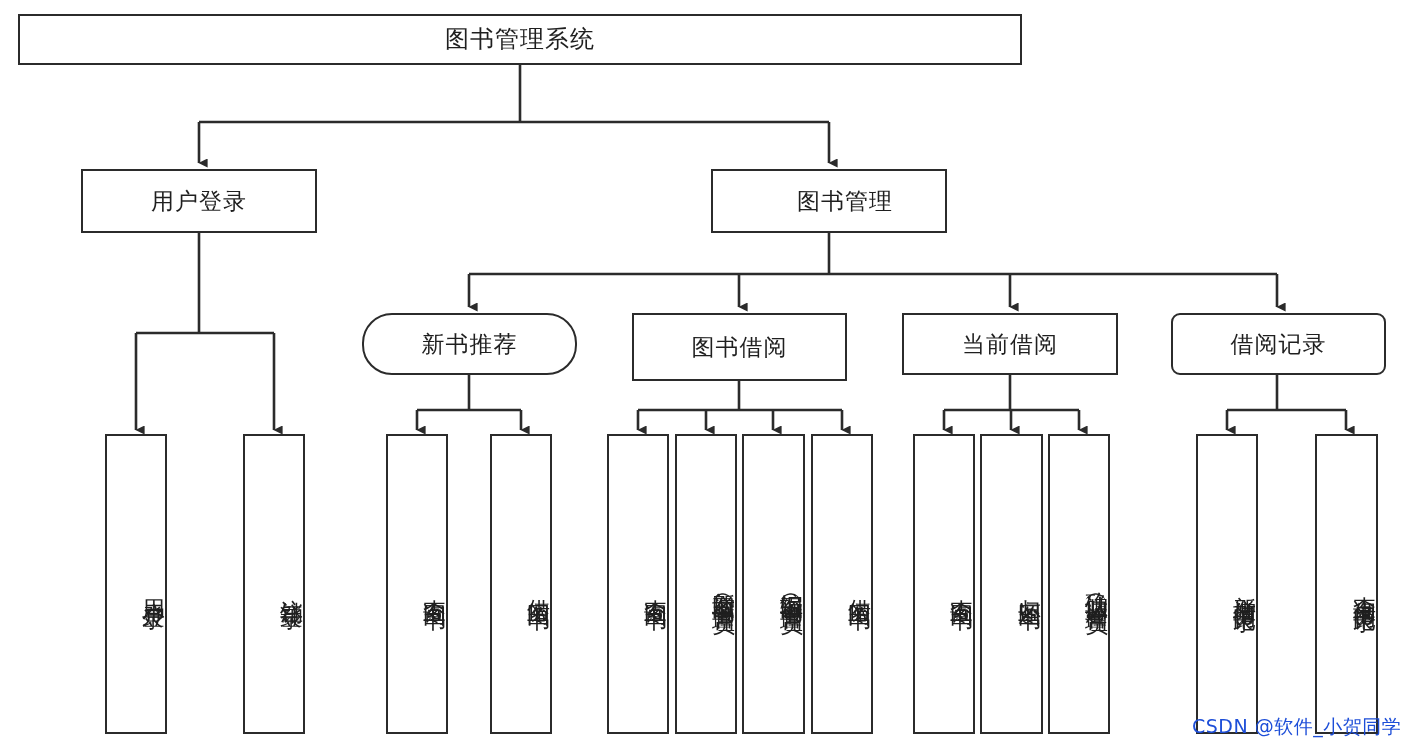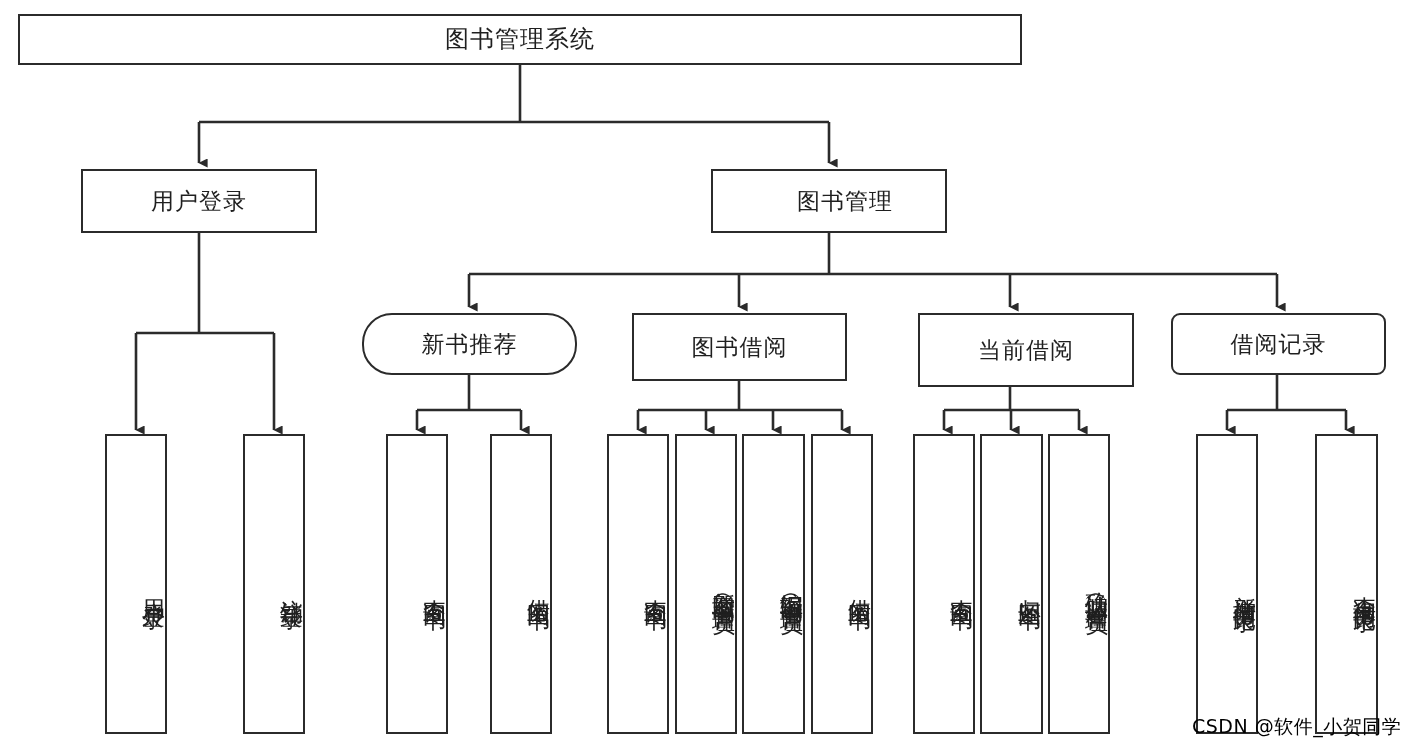--- a/index.html
+++ b/index.html
@@ -50,21 +50,21 @@
     justify-content:center;
   }
   .node-v .vtext{
     writing-mode:vertical-rl;
     text-orientation:upright;
     white-space:nowrap;
   }
   .watermark{
     position:absolute;
     font-size:19px;
-    color:#000000;
+    color:#1d4ed8;
     letter-spacing:0.5px;
     white-space:nowrap;
     font-family:"DejaVu Sans","Liberation Sans",sans-serif;
   }
 </style>
 </head>
 <body>
 
 <div id="canvas">
 
@@ -121,21 +121,21 @@
     </g>
   </svg>
 
   <div class="node node-h root" style="left:18px;top:14px;width:1004px;height:51px;">图书管理系统</div>
 
   <div class="node node-h" style="left:81px;top:169px;width:236px;height:64px;">用户登录</div>
   <div class="node node-h" style="left:711px;top:169px;width:236px;height:64px;padding-left:32px;">图书管理</div>
 
   <div class="node node-h" style="left:362px;top:313px;width:215px;height:62px;border-radius:30px;">新书推荐</div>
   <div class="node node-h" style="left:632px;top:313px;width:215px;height:68px;">图书借阅</div>
-  <div class="node node-h" style="left:902px;top:313px;width:216px;height:74px;margin-left:16px;">当前借阅</div>
+  <div class="node node-h" style="left:902px;top:313px;width:216px;height:62px;">当前借阅</div>
   <div class="node node-h" style="left:1171px;top:313px;width:215px;height:62px;border-radius:9px;">借阅记录</div>
 
   <div class="node node-v" style="left:105px;top:434px;width:62px;height:300px;">
     <span class="vtext">用户登录</span>
   </div>
   <div class="node node-v" style="left:243px;top:434px;width:62px;height:300px;">
     <span class="vtext">注销登录</span>
   </div>
 
   <div class="node node-v" style="left:386px;top:434px;width:62px;height:300px;">

